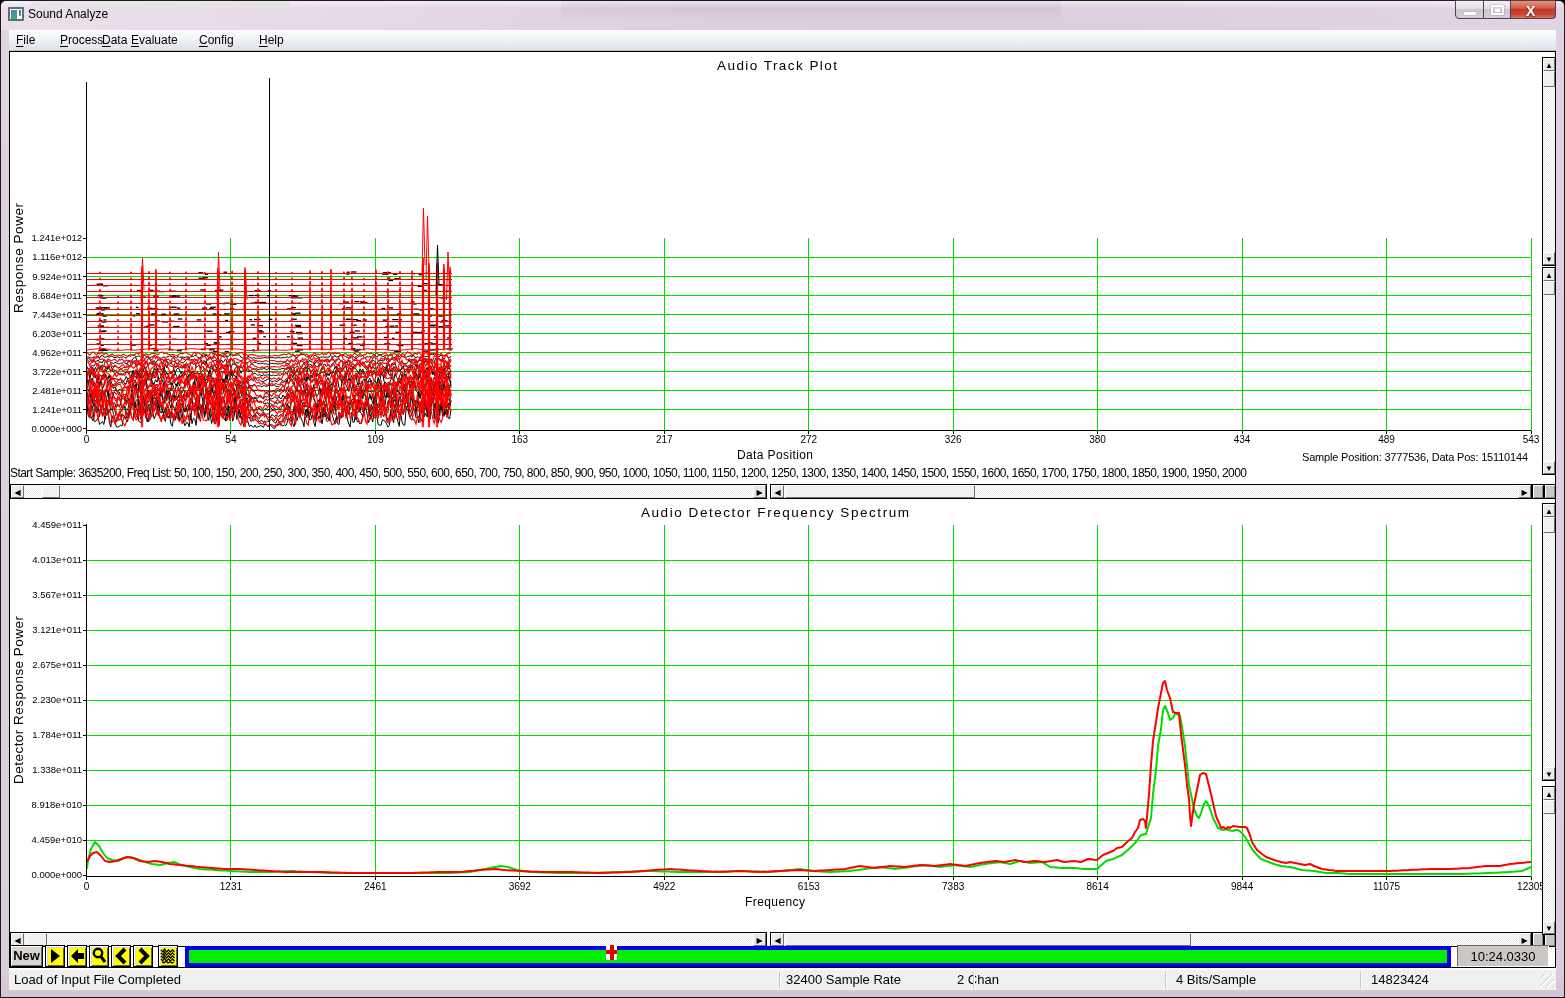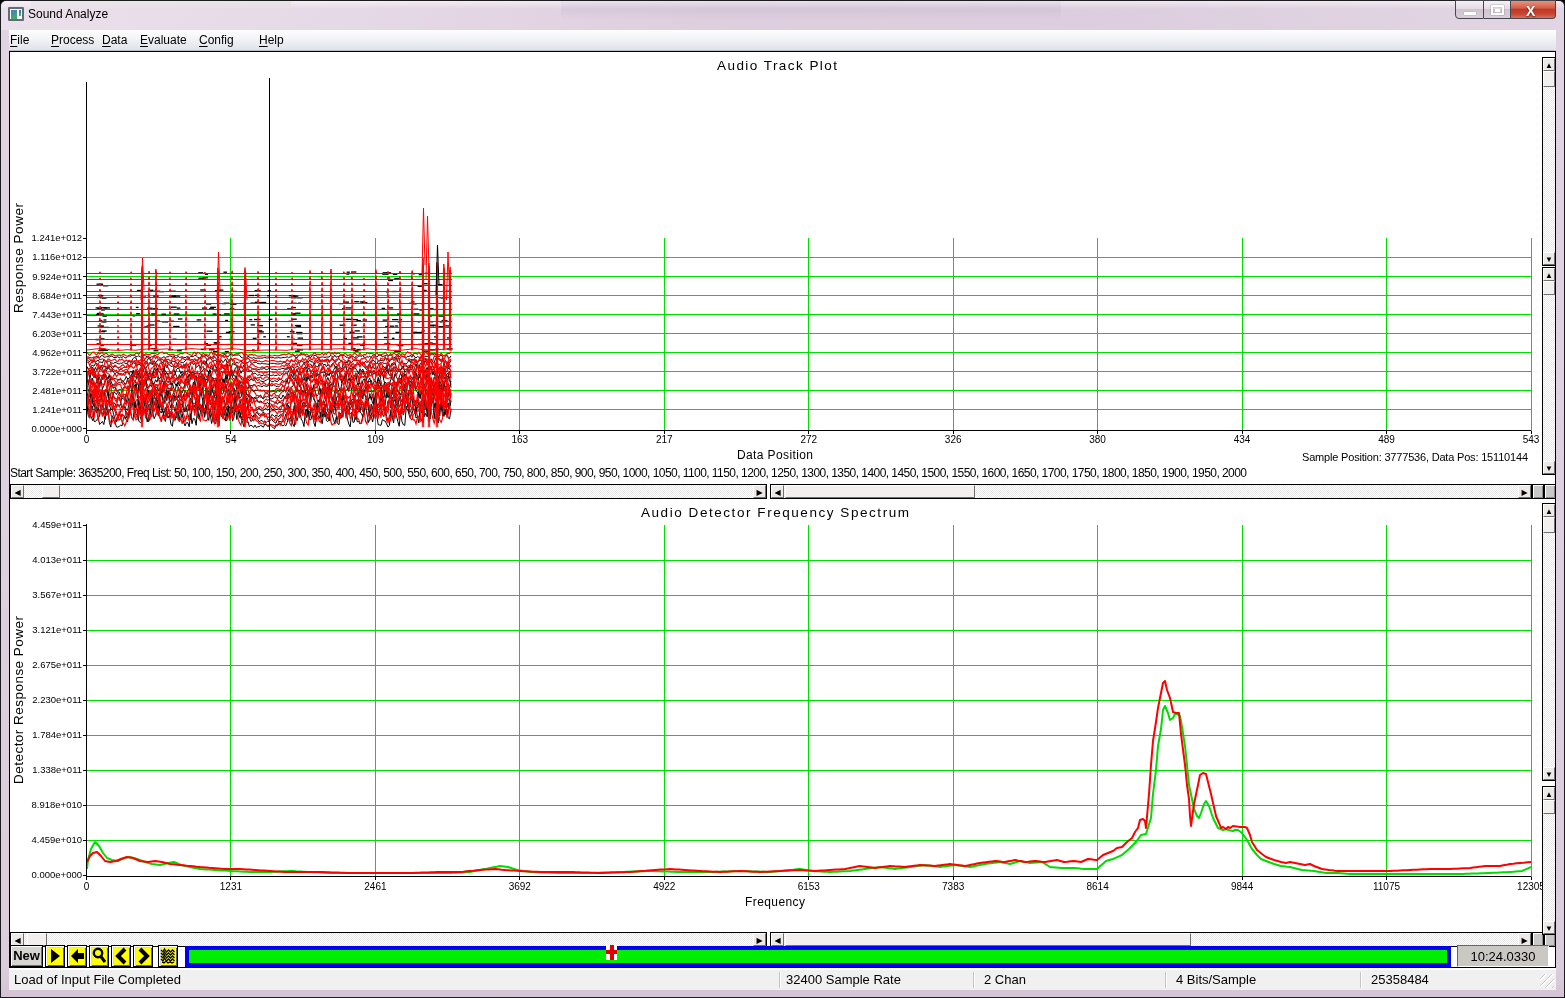--- a/index.html
+++ b/index.html
@@ -90,24 +90,24 @@
       <div class="i"></div>
     </div>
   <div id="btnmax" class="abs wbtn">
       <div class="i"></div>
       <div class="i2"></div>
     </div>
   <div id="btncls" class="abs wbtn">
       <div class="i">X</div>
     </div>
   <div id="menubar" class="abs">
-    <span style="left:1px"><u>F</u>ile</span>
-    <span style="left:42px"><u>P</u>rocess</span>
+    <span style="left:7px"><u>F</u>ile</span>
+    <span style="left:51px"><u>P</u>rocess</span>
     <span style="left:93px"><u>D</u>ata</span>
-    <span style="left:131px"><u>E</u>valuate</span>
+    <span style="left:122px"><u>E</u>valuate</span>
     <span style="left:190px"><u>C</u>onfig</span>
     <span style="left:250px"><u>H</u>elp</span>
   </div>
   <div id="client" class="abs"></div>
   <svg class="abs" style="left:0;top:0" width="1565" height="998" viewBox="0 0 1565 998">
 <line x1="230.9" y1="238.0" x2="230.9" y2="430.5" class="gg"></line>
 <line x1="375.4" y1="238.0" x2="375.4" y2="430.5" class="gg"></line>
 <line x1="519.8" y1="238.0" x2="519.8" y2="430.5" class="gg"></line>
 <line x1="664.3" y1="238.0" x2="664.3" y2="430.5" class="gg"></line>
 <line x1="808.8" y1="238.0" x2="808.8" y2="430.5" class="gg"></line>
@@ -1150,22 +1150,22 @@
         <div id="marker">
           <div class="v"></div>
           <div class="h"></div>
         </div>
       </div>
     <div id="timebox">10:24.0330</div>
   </div>
   <div id="statusbar" class="abs">
     <span style="left:5px">Load of Input File Completed</span>
     <span style="left:777px">32400 Sample Rate</span>
-    <span style="left:975px">2 Chan</span>
+    <span style="left:948px">2 Chan</span>
     <span style="left:1167px">4 Bits/Sample</span>
-    <span style="left:1362px">25358484</span>
+    <span style="left:1362px">14823424</span>
     <div class="sep" style="left:770px"></div>
     <div class="sep" style="left:964px"></div>
     <div class="sep" style="left:1156px"></div>
     <div class="sep" style="left:1351px"></div>
     <div id="grip"></div>
   </div>
 </div>
 
 </body></html>

